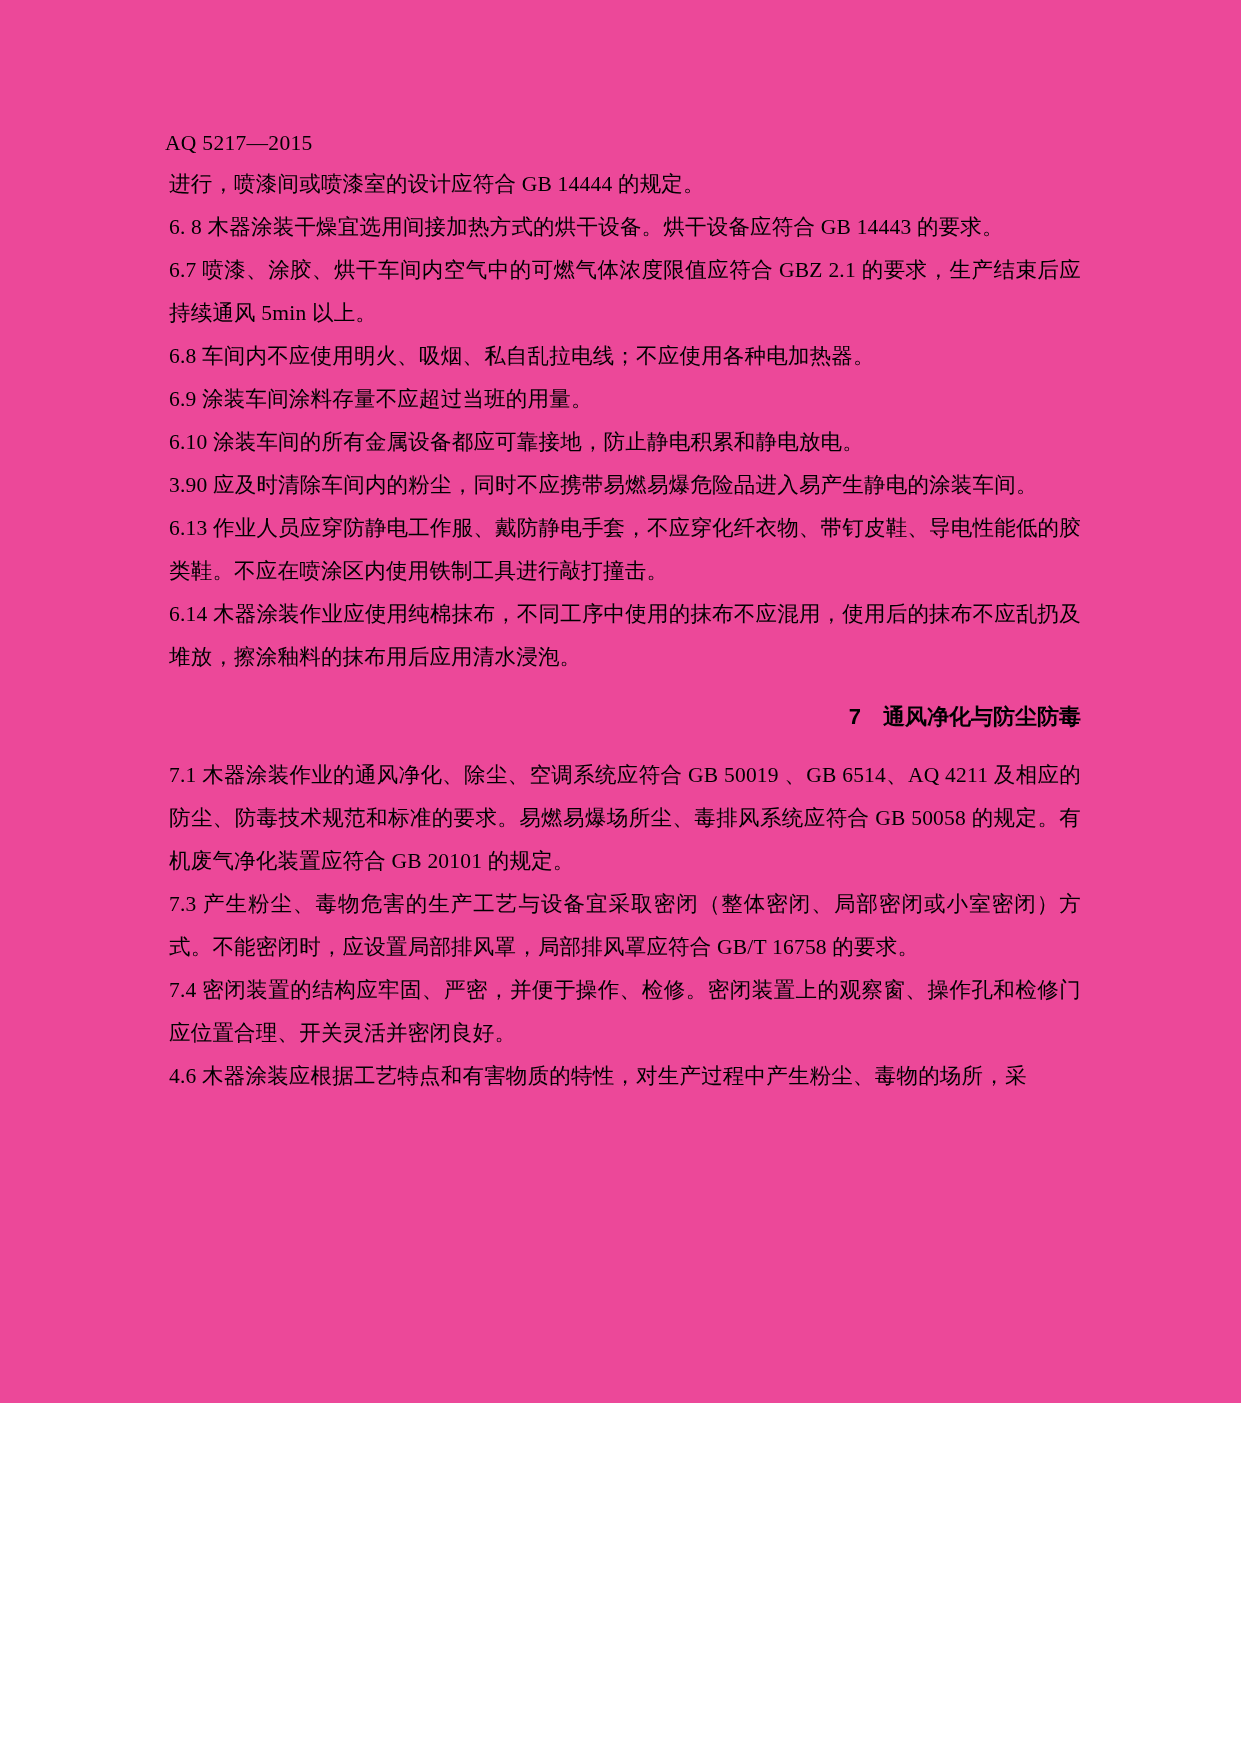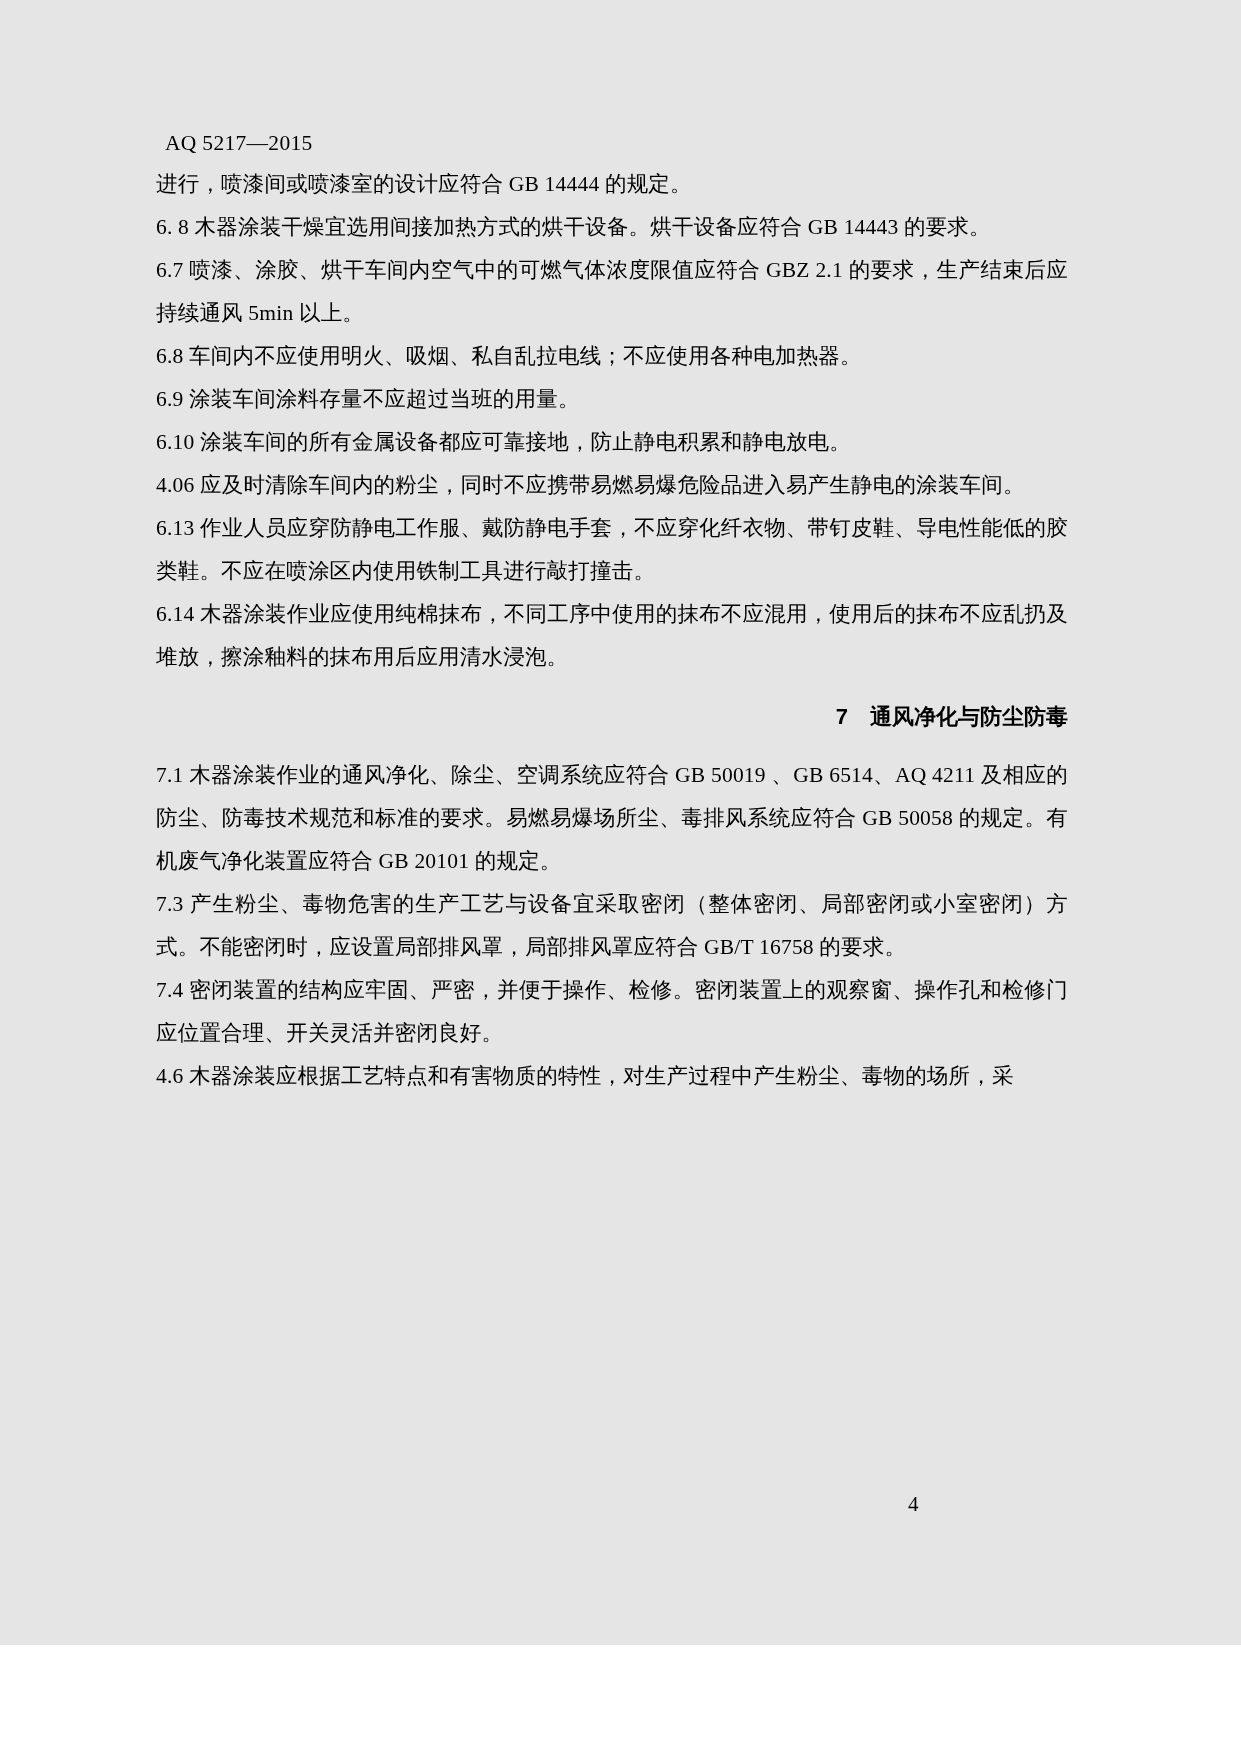--- a/index.html
+++ b/index.html
@@ -3,38 +3,38 @@
 <meta charset="utf-8">
 <style>
   html, body {
     margin: 0;
     padding: 0;
     background: #ffffff;
   }
   .page {
     position: relative;
     width: 1241px;
-    height: 1645px;
-    background: #e5e5e5;
+    height: 1403px;
+    background: #ec4899;
     color: #000000;
     font-family: "Liberation Serif", "DejaVu Serif", serif;
     overflow: hidden;
   }
   .doc-header {
     position: absolute;
     top: 131px;
     left: 165px;
     font-size: 21.5px;
     letter-spacing: 0.3px;
     white-space: nowrap;
   }
   .content {
     position: absolute;
     top: 163px;
-    left: 156px;
+    left: 169px;
     width: 912px;
   }
   .content p {
     margin: 0;
     font-size: 21.5px;
     line-height: 43px;
     text-align: justify;
     letter-spacing: 0.2px;
   }
   .section-heading {
@@ -59,21 +59,21 @@
 
   <div class="doc-header">AQ 5217—2015</div>
 
   <div class="content">
     <p>进行，喷漆间或喷漆室的设计应符合 GB 14444 的规定。</p>
     <p>6. 8 木器涂装干燥宜选用间接加热方式的烘干设备。烘干设备应符合 GB 14443 的要求。</p>
     <p>6.7 喷漆、涂胶、烘干车间内空气中的可燃气体浓度限值应符合 GBZ 2.1 的要求，生产结束后应持续通风 5min 以上。</p>
     <p>6.8 车间内不应使用明火、吸烟、私自乱拉电线；不应使用各种电加热器。</p>
     <p>6.9 涂装车间涂料存量不应超过当班的用量。</p>
     <p>6.10 涂装车间的所有金属设备都应可靠接地，防止静电积累和静电放电。</p>
-    <p>4.06 应及时清除车间内的粉尘，同时不应携带易燃易爆危险品进入易产生静电的涂装车间。</p>
+    <p>3.90 应及时清除车间内的粉尘，同时不应携带易燃易爆危险品进入易产生静电的涂装车间。</p>
     <p>6.13 作业人员应穿防静电工作服、戴防静电手套，不应穿化纤衣物、带钉皮鞋、导电性能低的胶类鞋。不应在喷涂区内使用铁制工具进行敲打撞击。</p>
     <p>6.14 木器涂装作业应使用纯棉抹布，不同工序中使用的抹布不应混用，使用后的抹布不应乱扔及堆放，擦涂釉料的抹布用后应用清水浸泡。</p>
 
     <h2 class="section-heading">7　通风净化与防尘防毒</h2>
 
     <p>7.1 木器涂装作业的通风净化、除尘、空调系统应符合 GB 50019 、GB 6514、AQ 4211 及相应的防尘、防毒技术规范和标准的要求。易燃易爆场所尘、毒排风系统应符合 GB 50058 的规定。有机废气净化装置应符合 GB 20101 的规定。</p>
     <p>7.3 产生粉尘、毒物危害的生产工艺与设备宜采取密闭（整体密闭、局部密闭或小室密闭）方式。不能密闭时，应设置局部排风罩，局部排风罩应符合 GB/T 16758 的要求。</p>
     <p>7.4 密闭装置的结构应牢固、严密，并便于操作、检修。密闭装置上的观察窗、操作孔和检修门应位置合理、开关灵活并密闭良好。</p>
     <p>4.6 木器涂装应根据工艺特点和有害物质的特性，对生产过程中产生粉尘、毒物的场所，采</p>
   </div>

